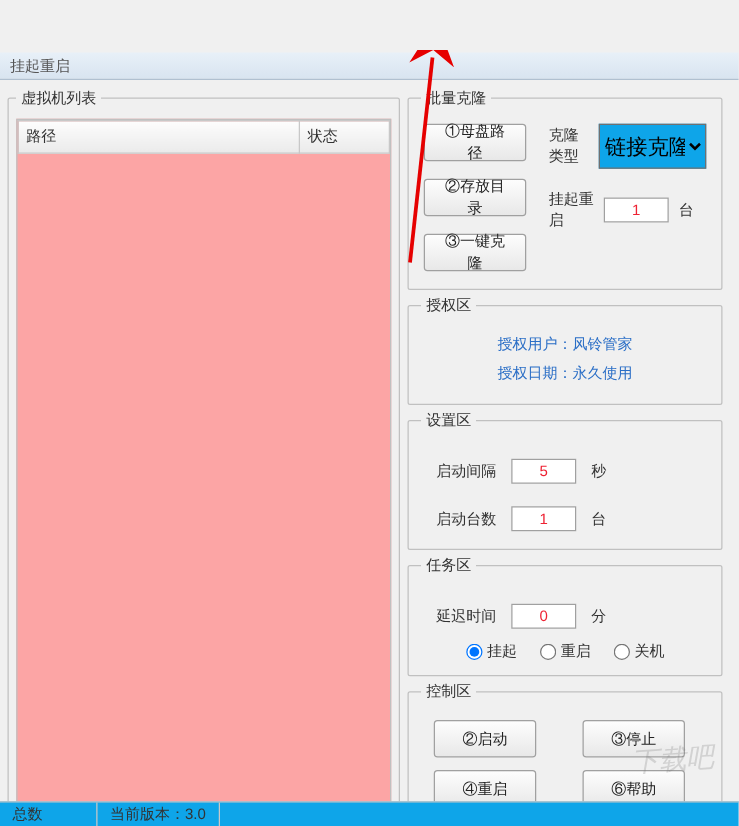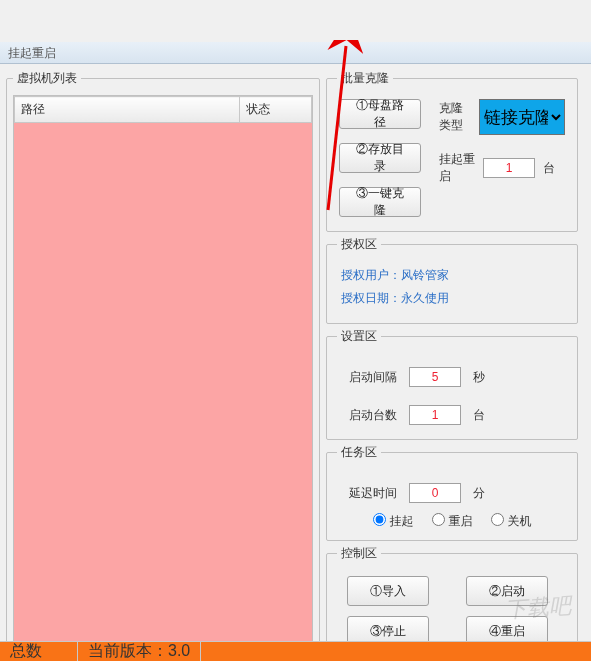--- a/index.html
+++ b/index.html
@@ -78,35 +78,35 @@
       border: 1px solid #a0a0a0; background: #fff;
       color: #e23; font-family: inherit; font-size: 12px;
     }
     select.combo {
       width: 86px; height: 36px;
       border: 1px solid #707070; background: #0ea5e9;
       font-family: inherit; font-size: 17px;
     }
     .inline-row { display: flex; align-items: center; justify-content: center; gap: 8px; }
 
-    .auth-line { color: #2a6ec6; margin: 6px 4px; }
+    .auth-line { color: #2a6ec6; margin: 6px 16px; text-align: center; }
     .kv-row { display: flex; align-items: center; gap: 12px; padding: 4px 4px; margin-top: 10px; }
     .kv-label { width: 56px; text-align: right; color: #333; }
     .unit { width: 22px; color: #333; }
 
     .radio-row { display: flex; justify-content: center; gap: 18px; margin-top: 6px; color: #333; }
-    .radio-row label { display: inline-flex; align-items: flex-start; gap: 4px; }
+    .radio-row label { display: inline-flex; align-items: center; gap: 4px; }
 
     .ctrl-grid { display: grid; grid-template-columns: 1fr 1fr; gap: 10px 28px; padding: 6px 10px; }
 
     .statusbar {
       position: absolute; left: 0; bottom: 0; width: 100%;
-      background: #f97316; border-top: 1px solid #c8c8c8;
+      background: #0ea5e9; border-top: 1px solid #c8c8c8;
       height: 20px; display: flex; align-items: center;
-      font-size: 16px; color: #333;
+      font-size: 12px; color: #333;
     }
     .statusbar .cell {
       padding: 2px 10px; border-right: 1px solid #c8c8c8; height: 100%;
       display: flex; align-items: center;
     }
     .statusbar .cell:first-child { width: 78px; }
 
     .arrow-annotation {
       position: absolute;
       left: 310px; top: 40px;
@@ -216,24 +216,24 @@
         <label>
           <input type="radio" name="taskmode" style="">
           <span>关机</span>
         </label>
       </div>
     </fieldset>
 
     <fieldset>
       <legend>控制区</legend>
       <div class="ctrl-grid">
-        <button class="btn">①导入</button>
         <button class="btn">②启动</button>
         <button class="btn">③停止</button>
         <button class="btn">④重启</button>
+        <button class="btn">⑥帮助</button>
       </div>
     </fieldset>
 
   </div>
 </div>
 
 <div class="statusbar">
   <div class="cell">总数</div>
   <div class="cell">当前版本：3.0</div>
 </div>

